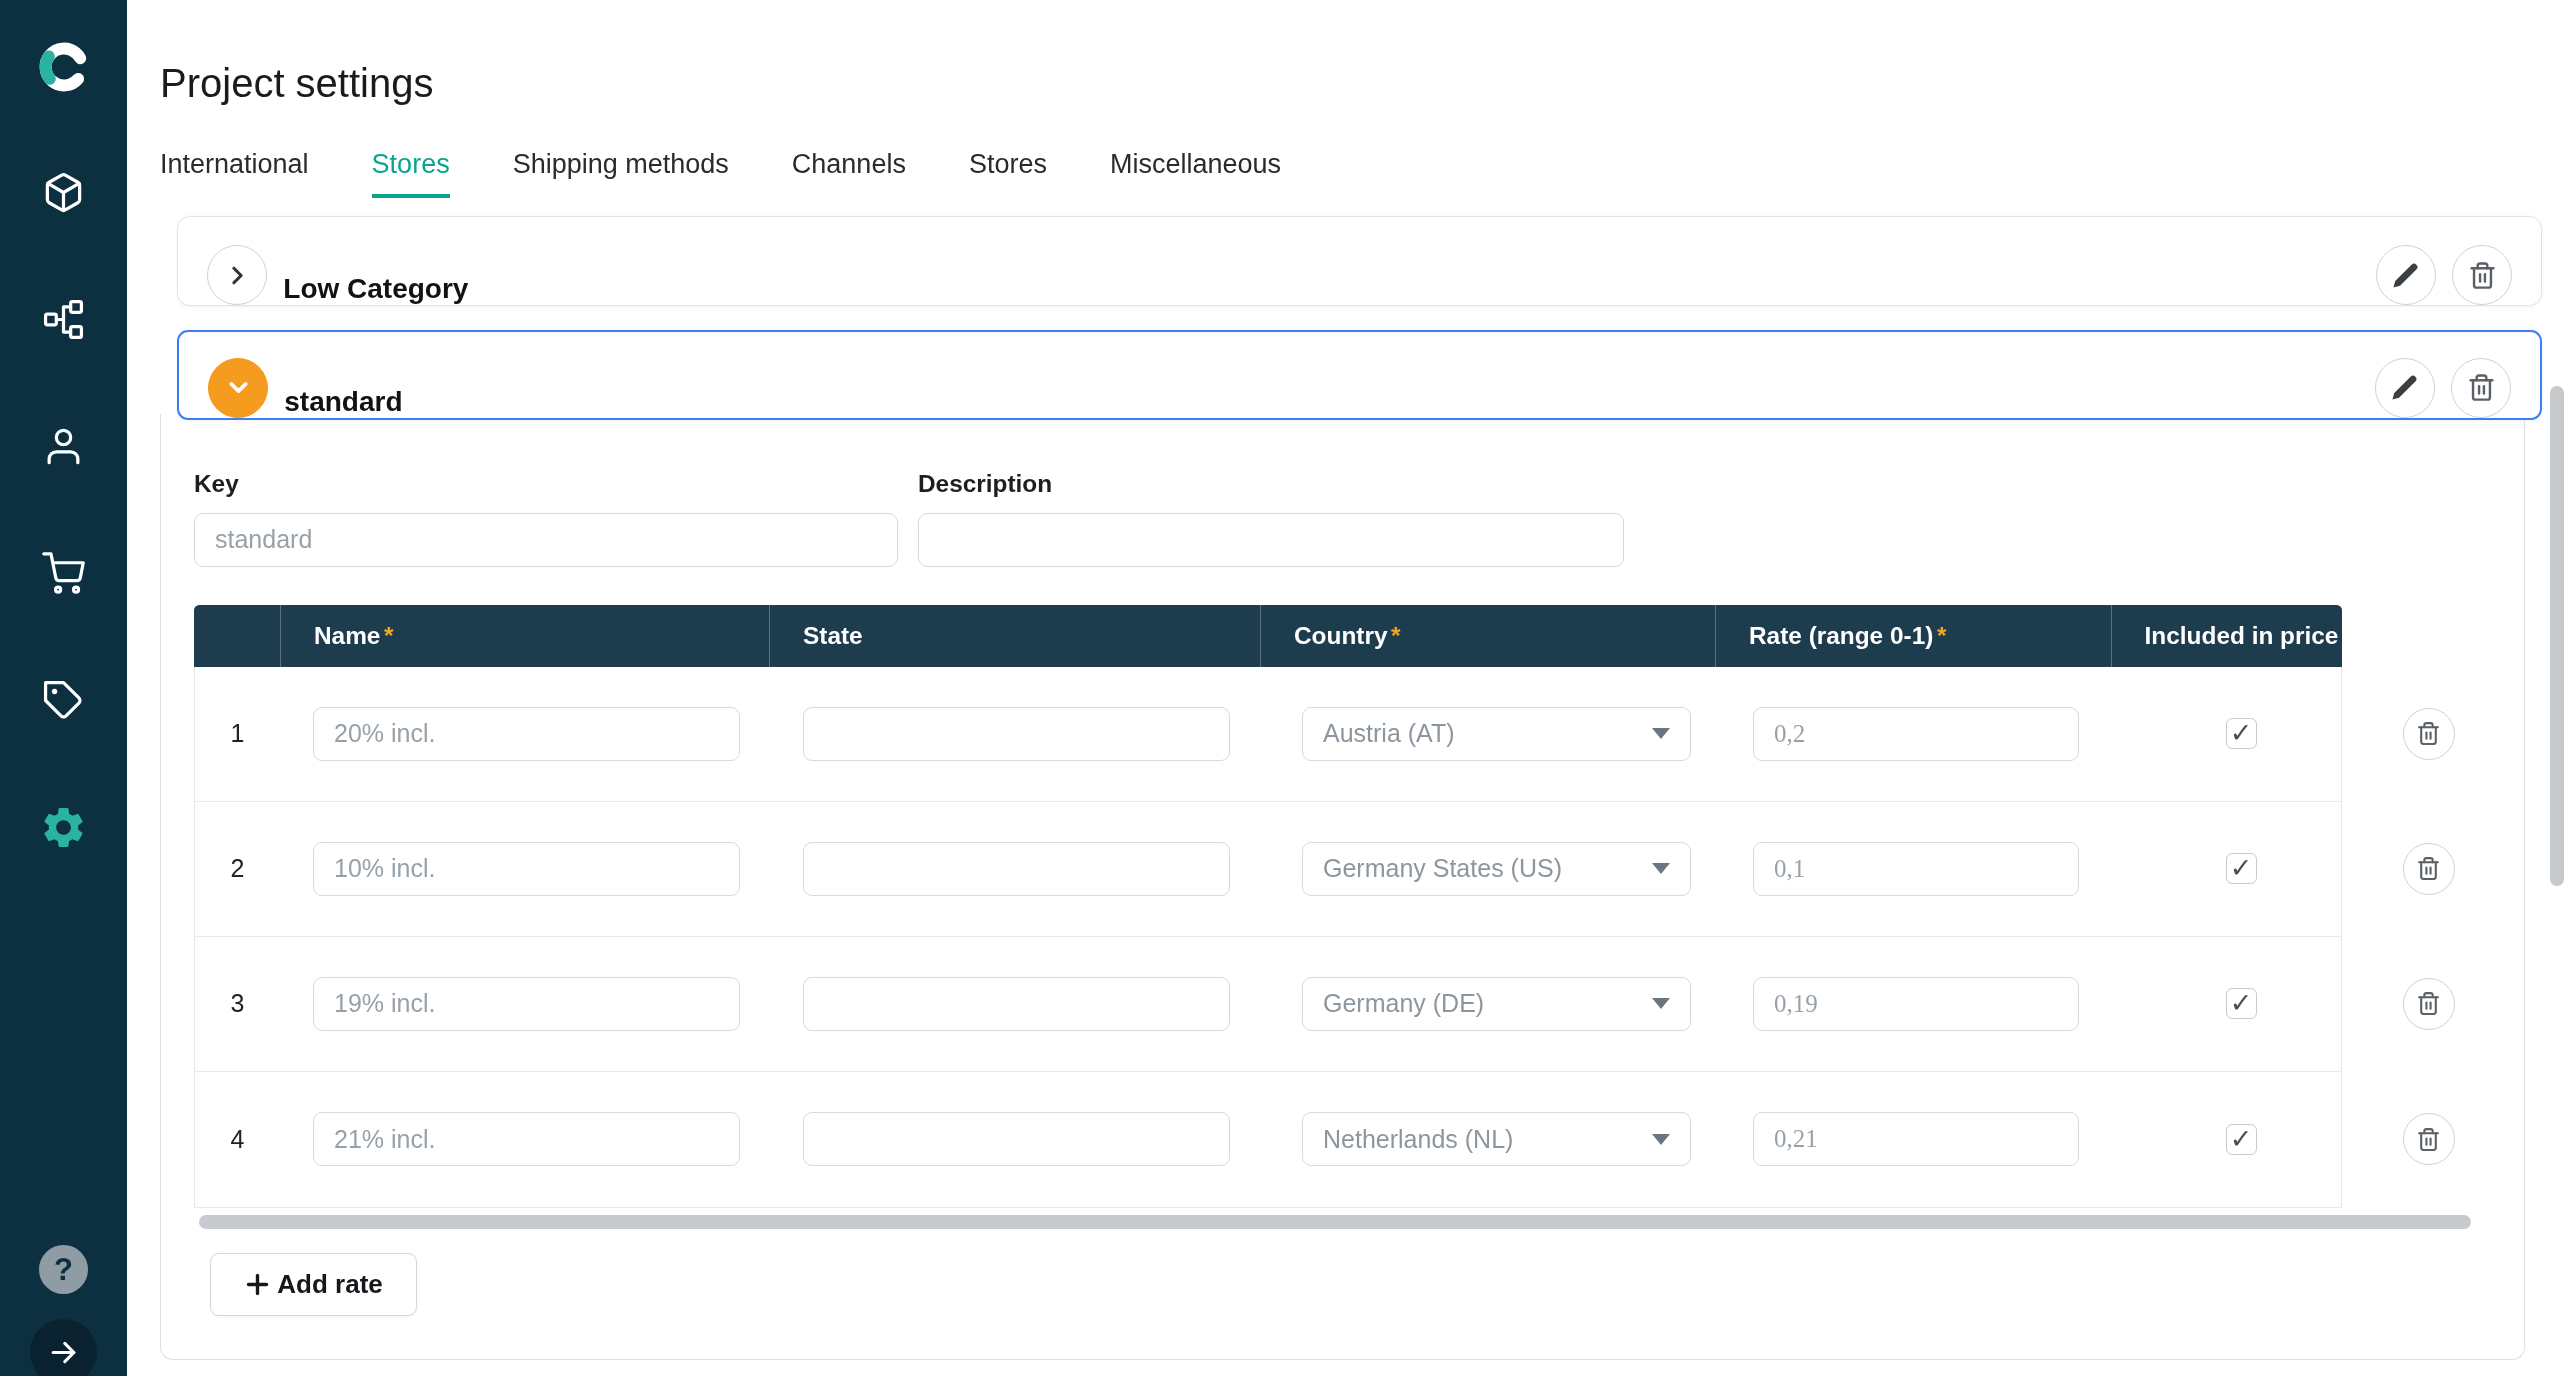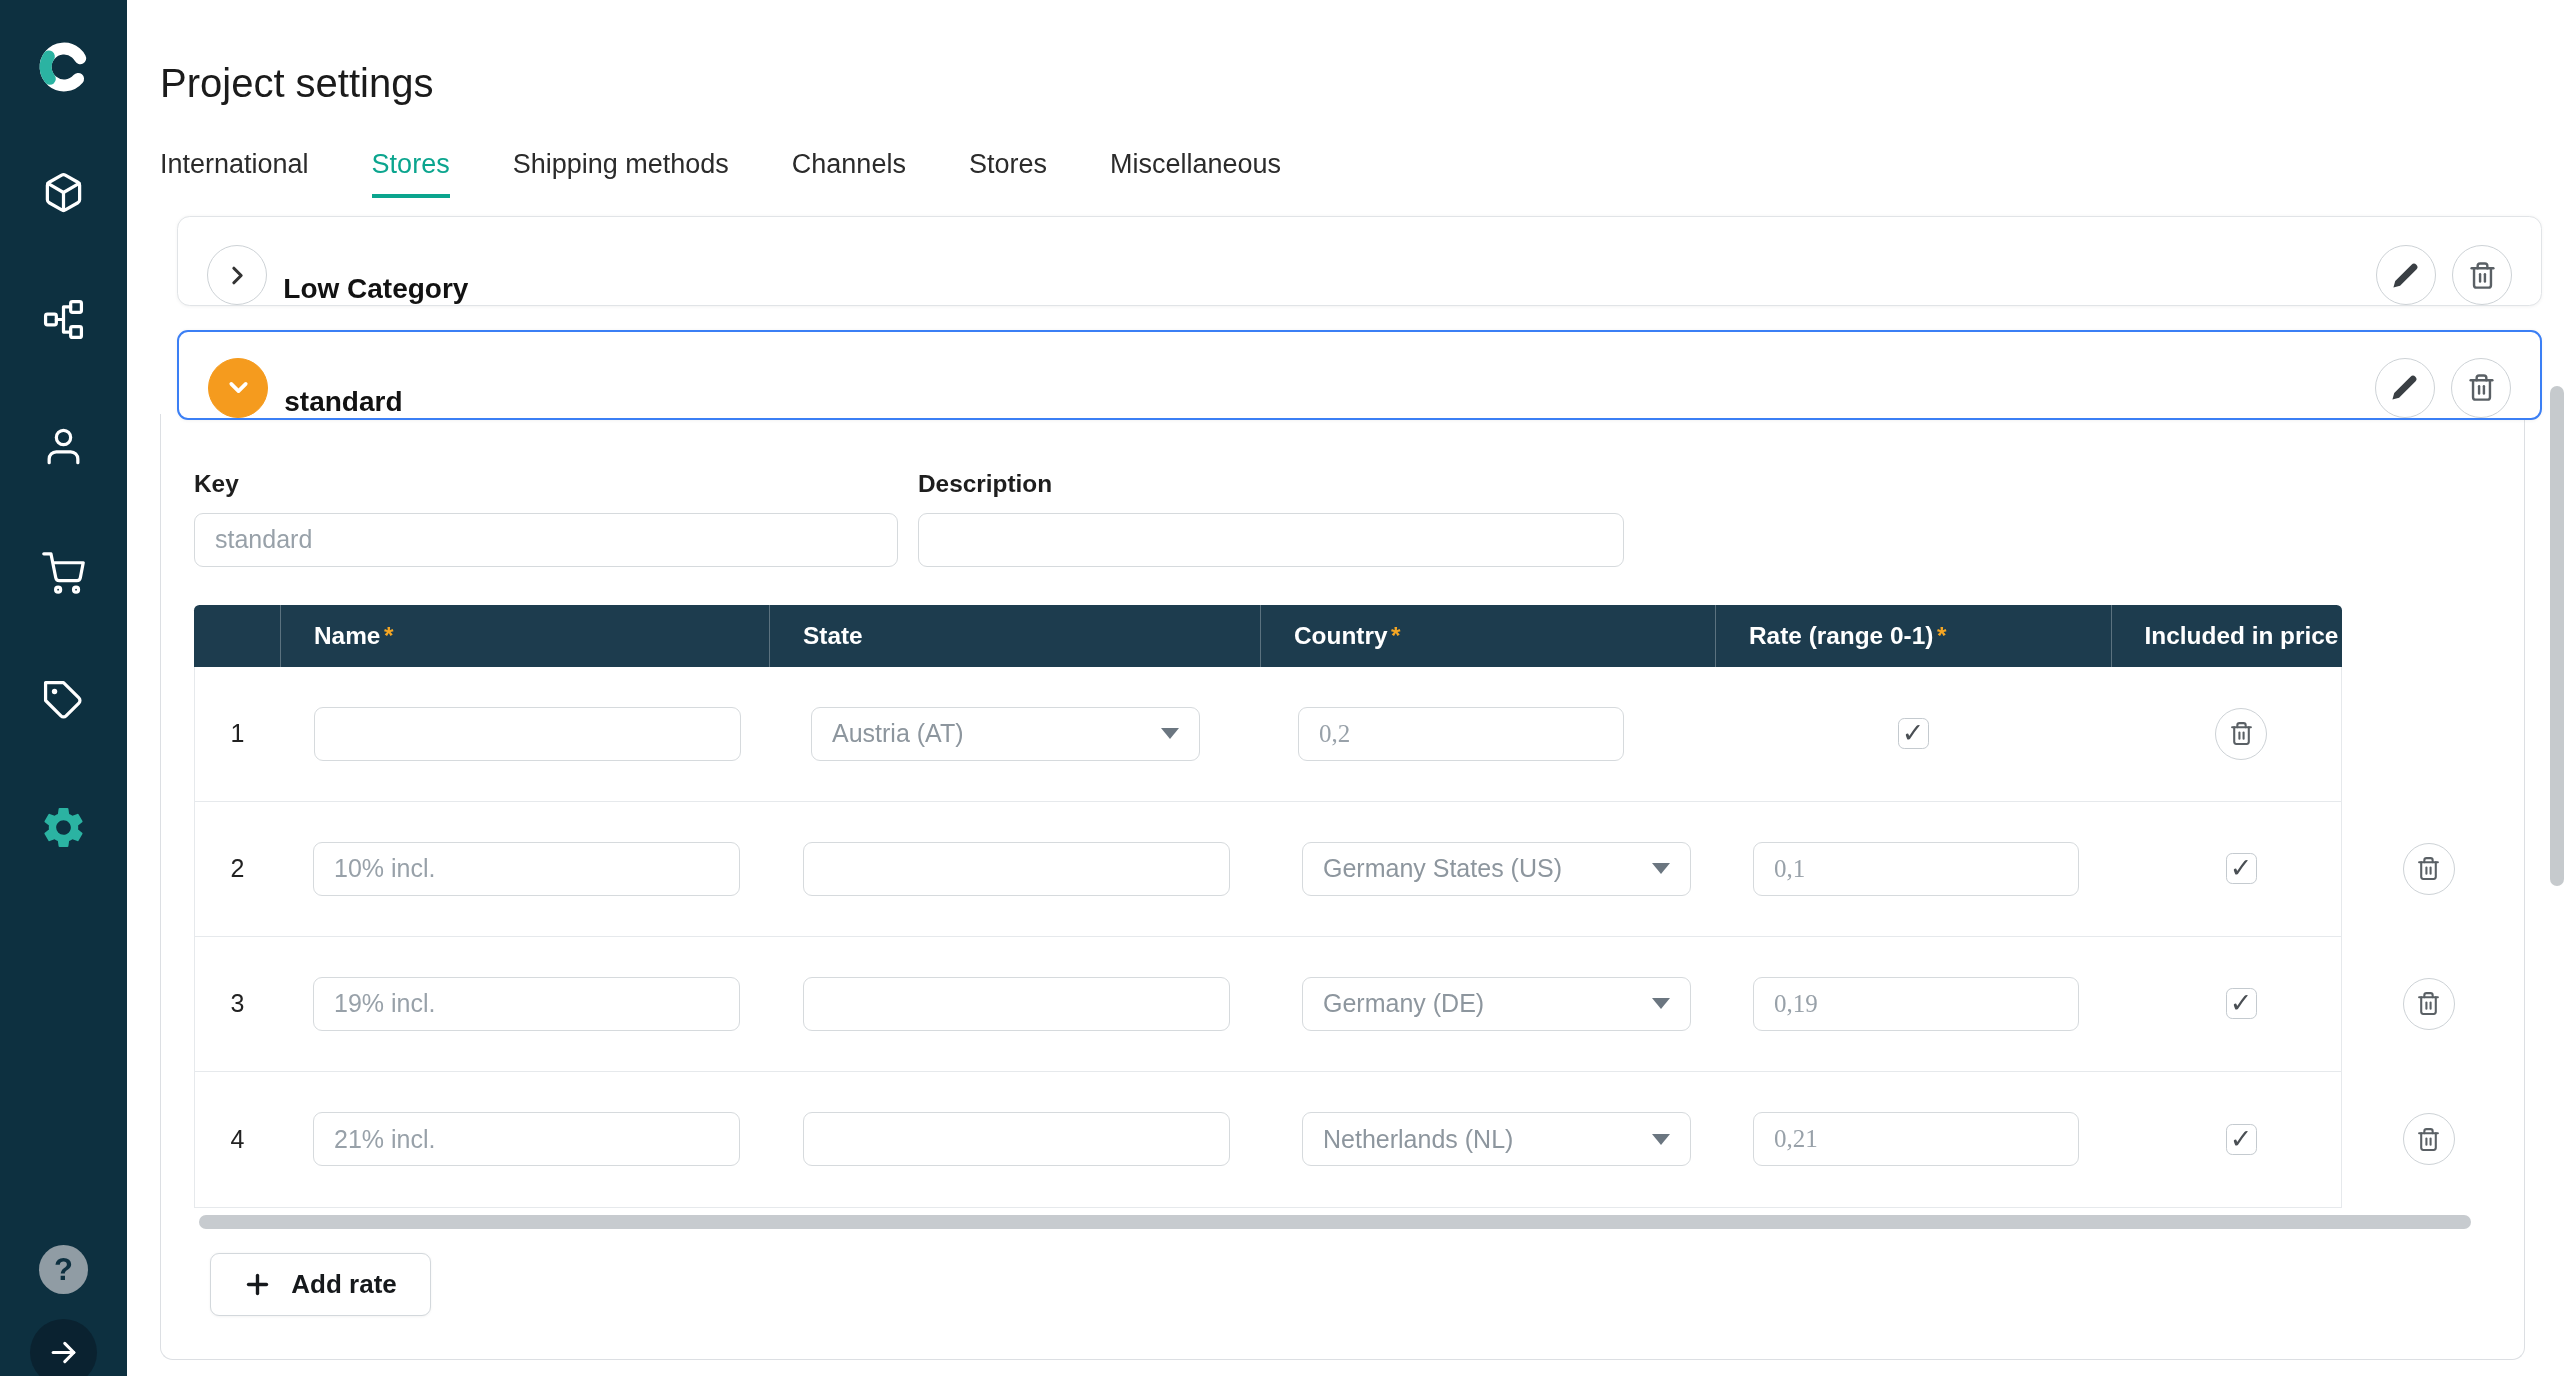--- a/index.html
+++ b/index.html
@@ -122,21 +122,21 @@
   .checkbox::after { content: "✓"; font-size: 27px; font-weight: bold; color: #4a4f54; line-height: 1; }
 
   .row-trash { width: 52px; height: 52px; }
   .row-trash svg { width: 25px; height: 25px; }
 
   
   .hscroll { width: 2272px; height: 14.5px; background: #c7cbcf; border-radius: 7.2px; margin: 7.2px 0 0 5.4px; cursor: pointer; }
 
   .add-rate {
     margin-top: 23.5px; margin-left: 16.3px;
-    display: inline-flex; align-items: center; gap: 20px;
+    display: inline-flex; align-items: center; gap: 6px;
     height: 63px; padding: 0 33px; background: #fff;
     border: 0.9px solid #d3d8dc; border-radius: 9px;
     font-size: 26px; font-weight: 600; color: #16191c; cursor: pointer;
     box-shadow: 0 0.9px 2.7px rgba(0,0,0,0.05);
     font-family: "Liberation Sans", "DejaVu Sans", sans-serif;
   }
   .add-rate svg { width: 27px; height: 27px; }
 
   .vscroll-thumb {
     position: absolute; right: 11.8px; top: 386px; width: 14.5px; height: 500px;
@@ -307,20 +307,21 @@
               <div class="hcell center">
                 <span>Included in price</span>
               </div>
               <div class="hcell"></div>
             </div>
 
             <div class="tbody">
 
               <div class="trow">
                 <div class="rownum">1</div>
+                <div><input class="tinput cell-name" type="text" value="20% incl." style=""></div>
                 <div><input class="tinput cell-state" type="text" value="" style=""></div>
                 <div>
                   <div class="select">
                     <span class="select-value">Austria (AT)</span>
                     <span class="caret"></span>
                   </div>
                 </div>
                 <div><input class="tinput cell-rate" type="text" value="0,2" style=""></div>
                 <div class="center-cell">
                     <span class="checkbox"></span>

